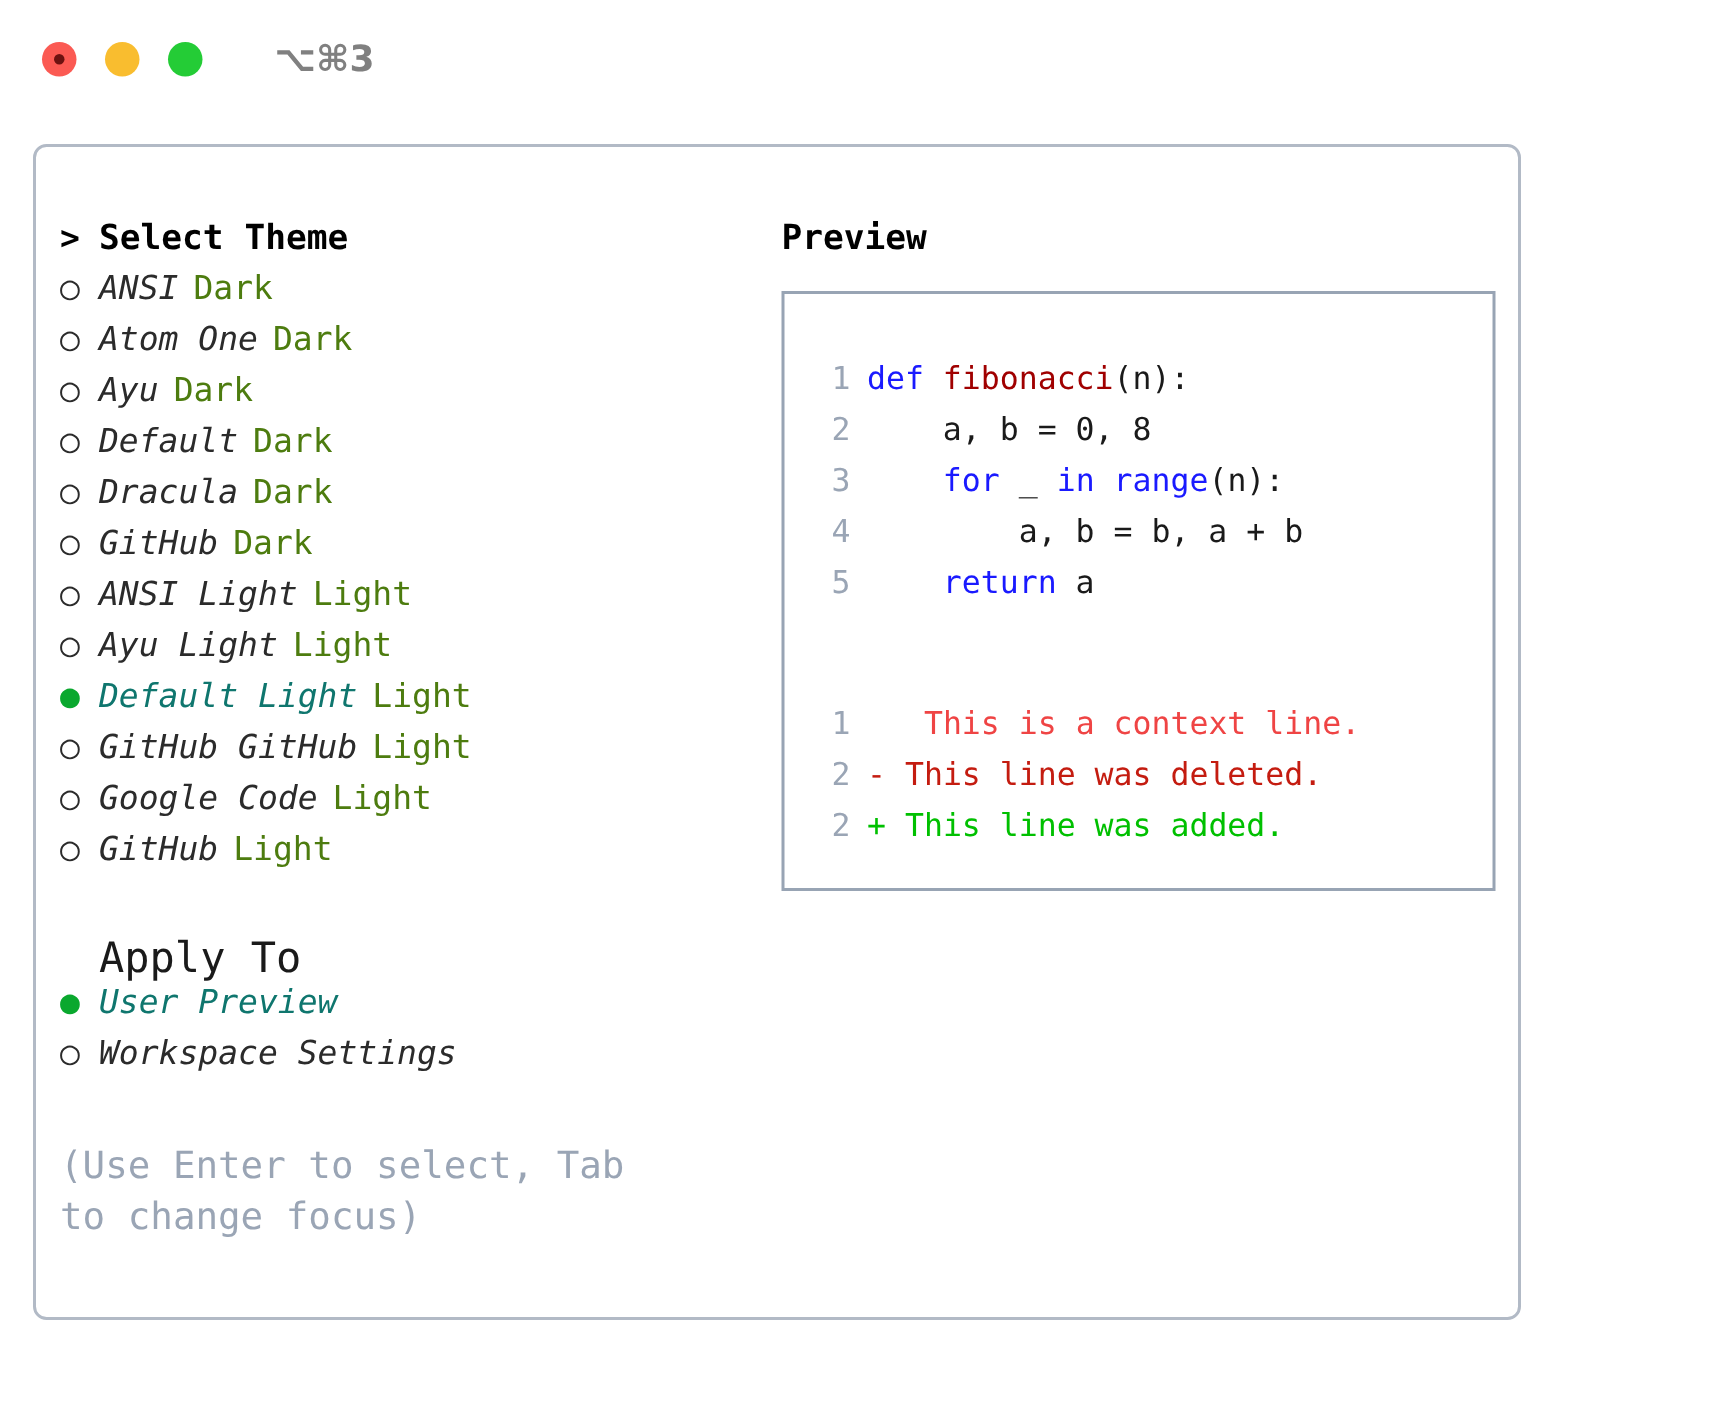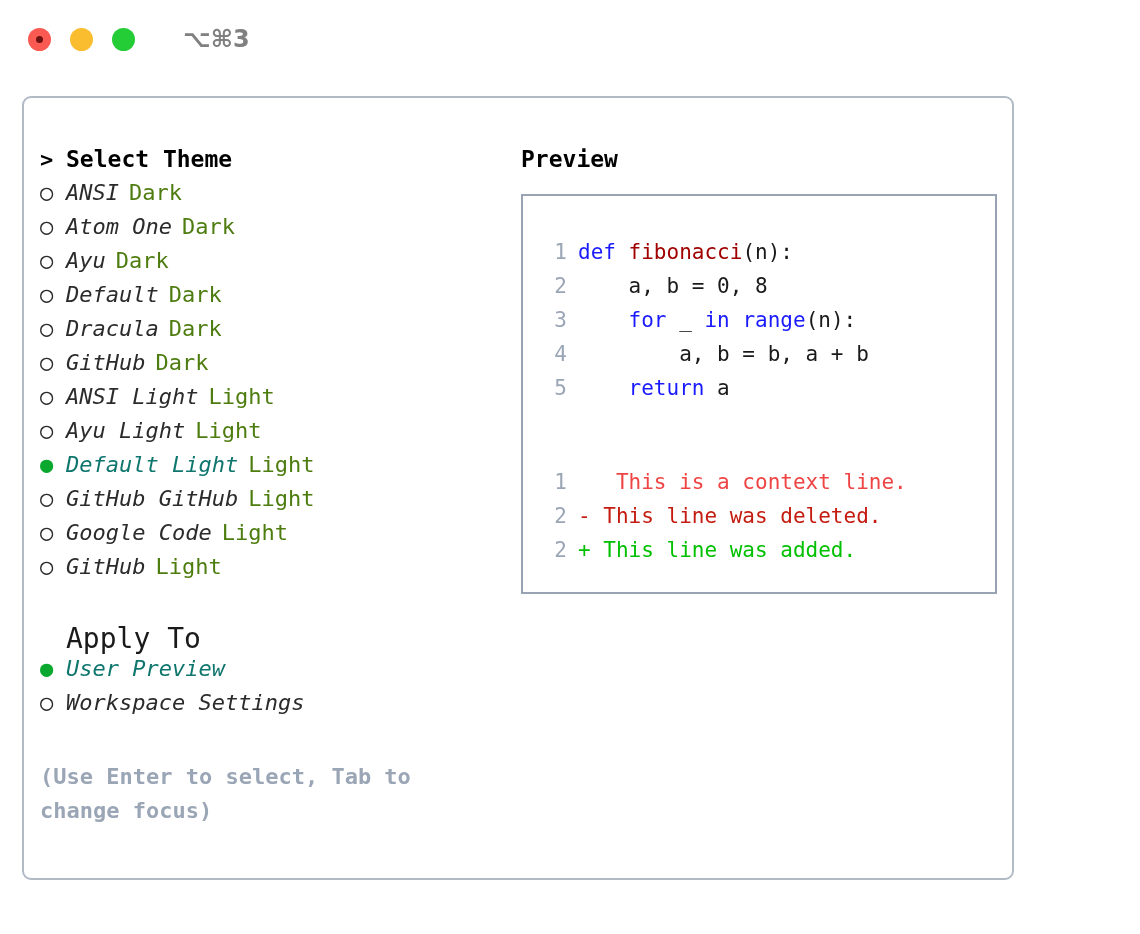--- a/index.html
+++ b/index.html
@@ -118,24 +118,23 @@
     font-size: 28px;
   }
 
   .spacer-row { height: 34px; }
 
   .hint {
     position: absolute;
     left: 16px;
     top: 662px;
     width: 410px;
-    font-size: 22px;
+    font-size: 25px;
     line-height: 34px;
     color: #9aa5b5;
-    font-weight: bold;
   }
 
   
   .right-pane {
     position: absolute;
     left: 478px;
     top: 48px;
     width: 490px;
     padding-left: 19px;
   }

